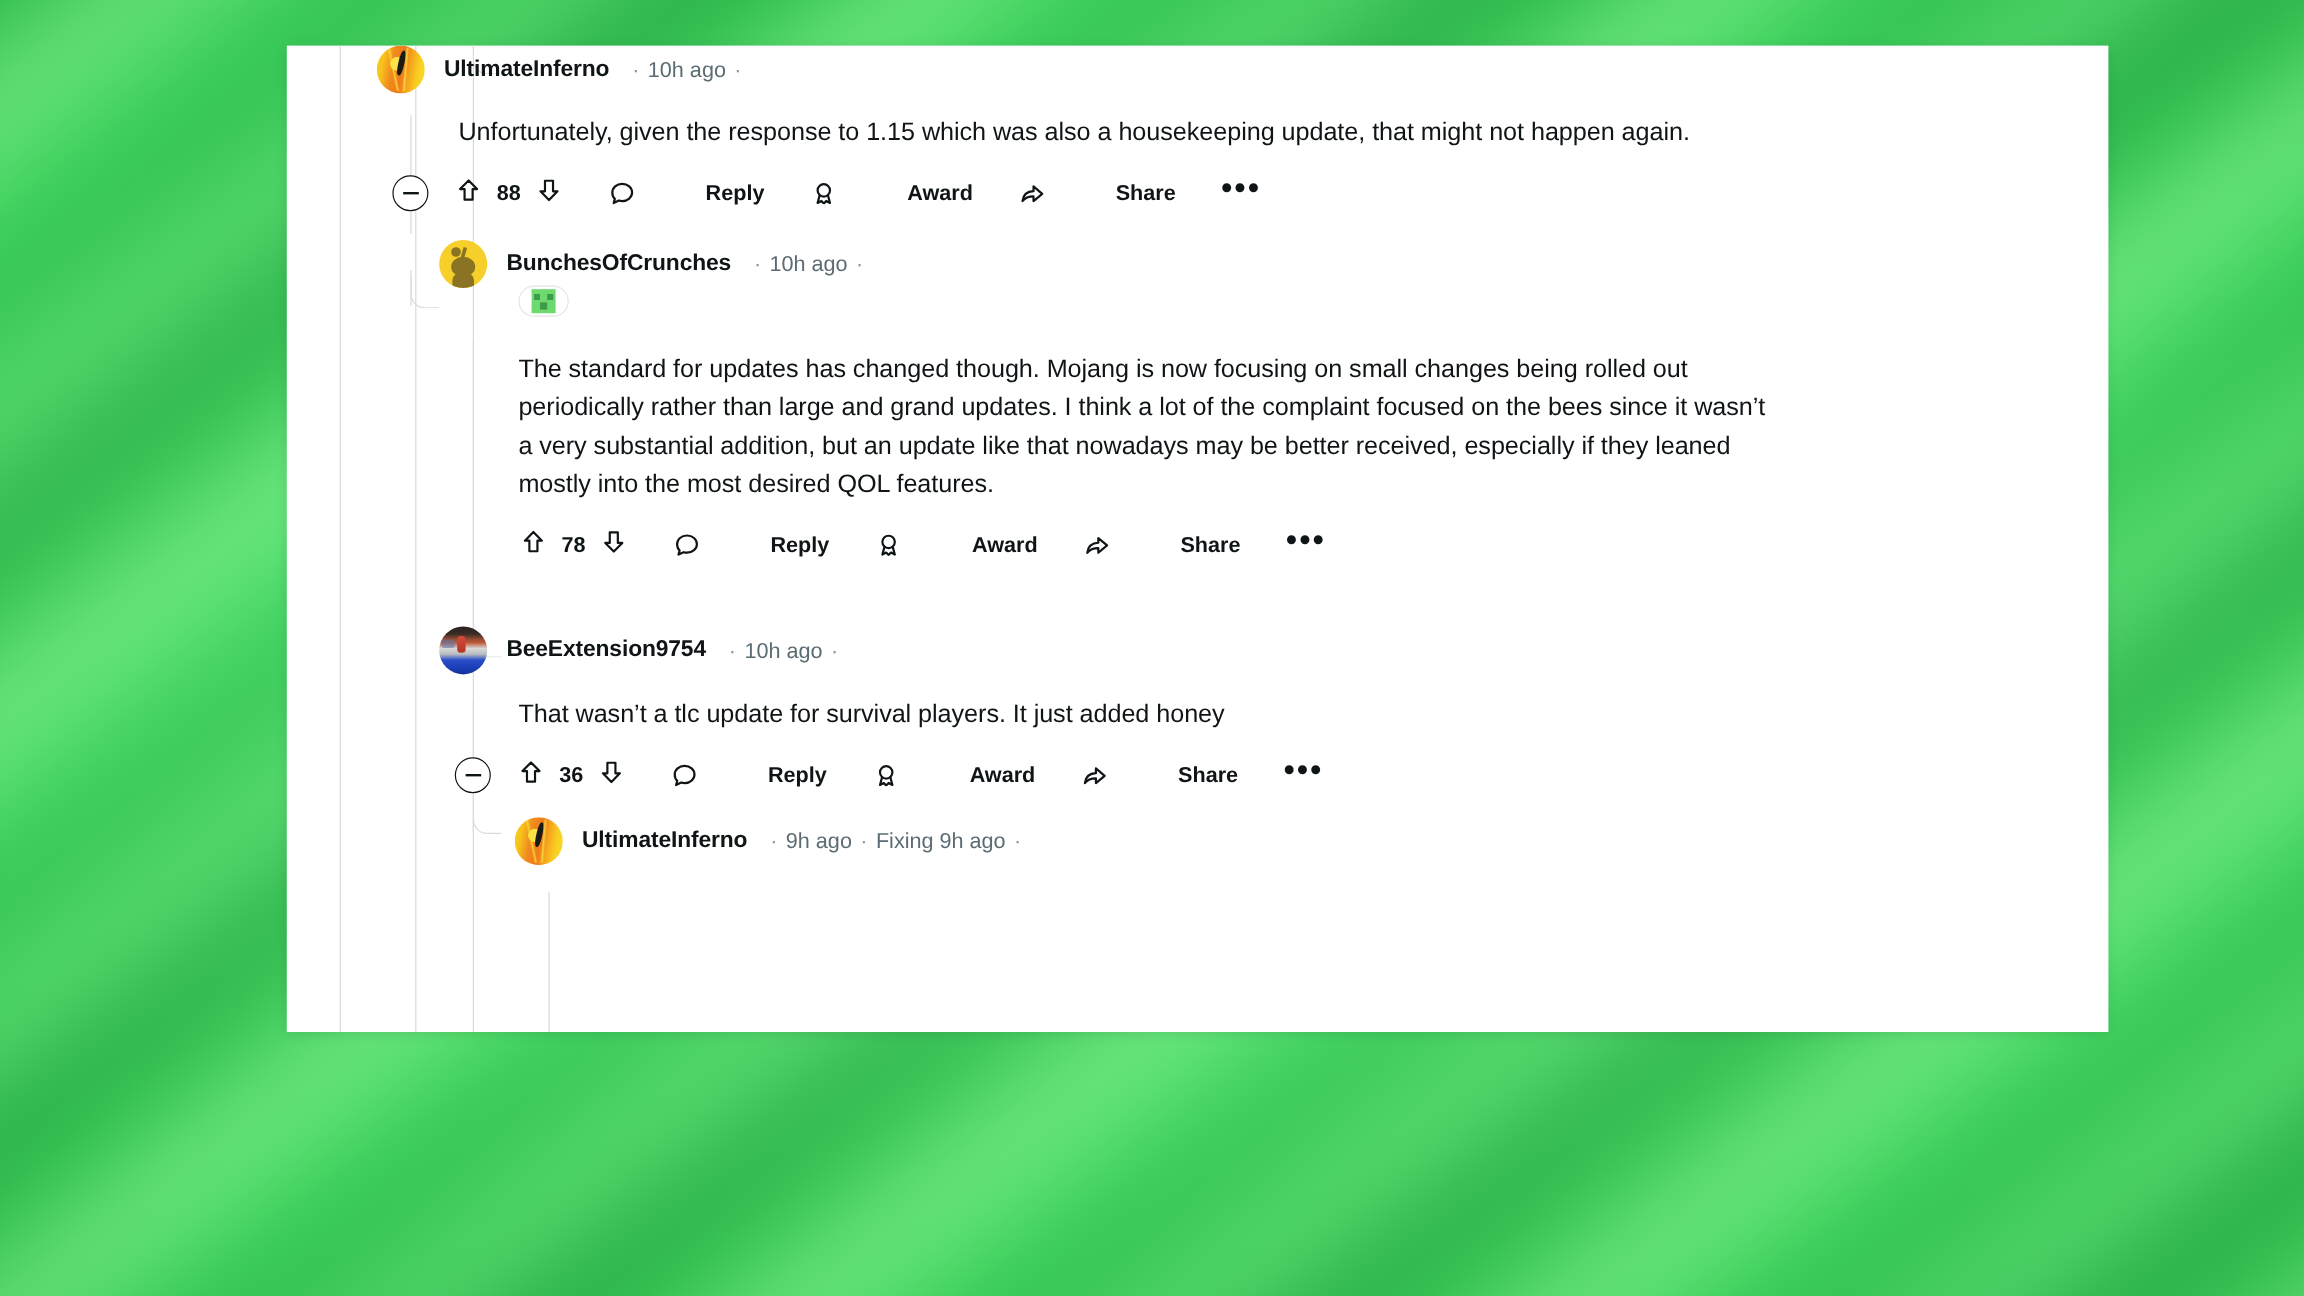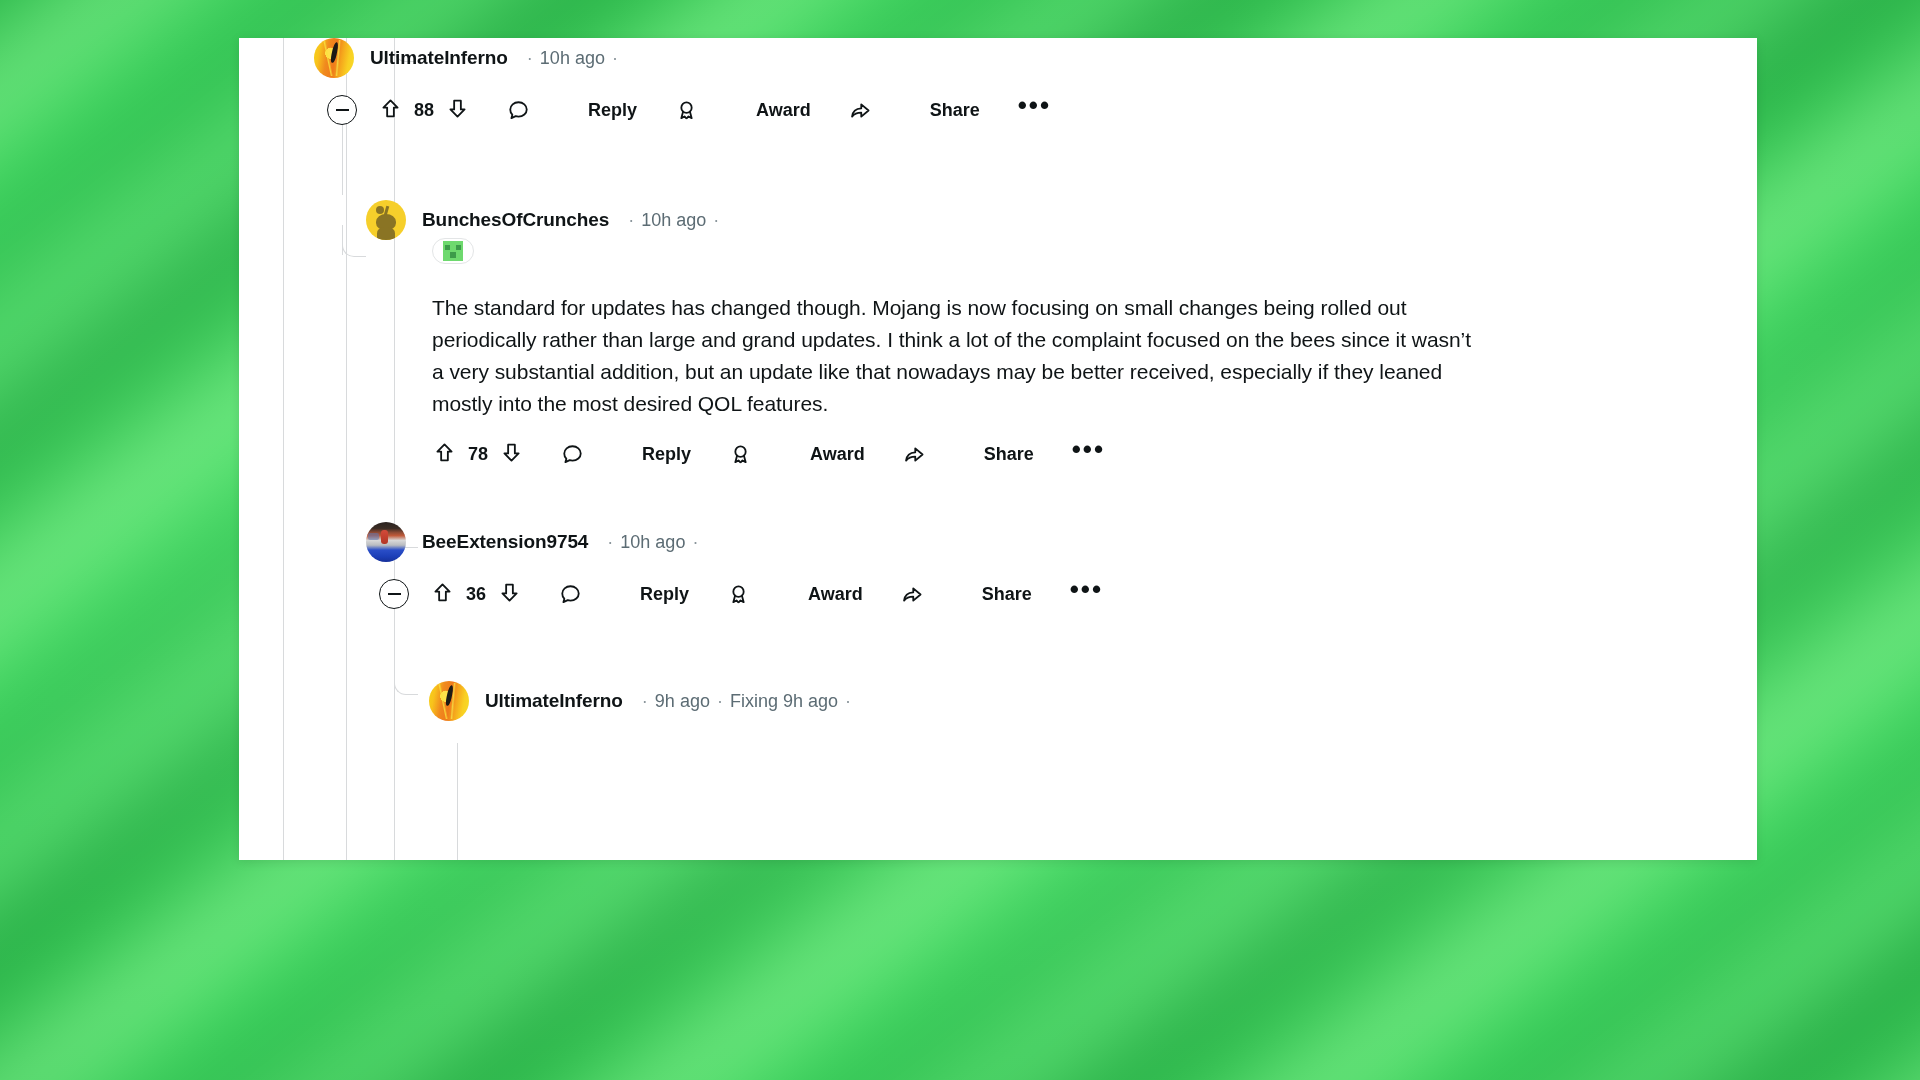--- a/index.html
+++ b/index.html
@@ -330,20 +330,21 @@
 
   <div class="comment" style="left:75px; top:2px; width:1420px;">
     <div class="chead">
       <div class="avatar av-inferno"></div>
       <div class="uname">UltimateInferno</div>
       <div class="meta">
         <span class="sep">·</span><span>10h ago</span><span class="sep">·</span>
       </div>
     </div>
 
+    <div class="cbody" style="margin-top:19px; margin-left:68px; width:1060px;">Unfortunately, given the response to 1.15 which was also a housekeeping update, that might not happen again.</div>
 
     <div class="actions" style="margin-top:16px; margin-left:13px;">
       <div class="collapse-btn">
           <span></span>
         </div>
 
       <div class="votes gap-a">
         <span>
           <svg width="23" height="23" viewBox="0 0 24 24" fill="none" stroke="#0f1416" stroke-width="1.9" stroke-linecap="round" stroke-linejoin="round">
               <path d="M12 3.5 4.6 11h3.9v9.2h7V11h3.9z"></path>
@@ -472,20 +473,21 @@
 
   <div class="comment" style="left:127px; top:486px; width:1380px;">
     <div class="chead">
       <div class="avatar av-photo"></div>
       <div class="uname">BeeExtension9754</div>
       <div class="meta">
         <span class="sep">·</span><span>10h ago</span><span class="sep">·</span>
       </div>
     </div>
 
+    <div class="cbody" style="margin-top:20px; margin-left:66px; width:1048px;">That wasn’t a tlc update for survival players. It just added honey</div>
 
     <div class="actions" style="margin-top:16px; margin-left:13px;">
       <div class="collapse-btn">
           <span></span>
         </div>
 
       <div class="votes gap-a">
         <span>
           <svg width="23" height="23" viewBox="0 0 24 24" fill="none" stroke="#0f1416" stroke-width="1.9" stroke-linecap="round" stroke-linejoin="round">
               <path d="M12 3.5 4.6 11h3.9v9.2h7V11h3.9z"></path>

